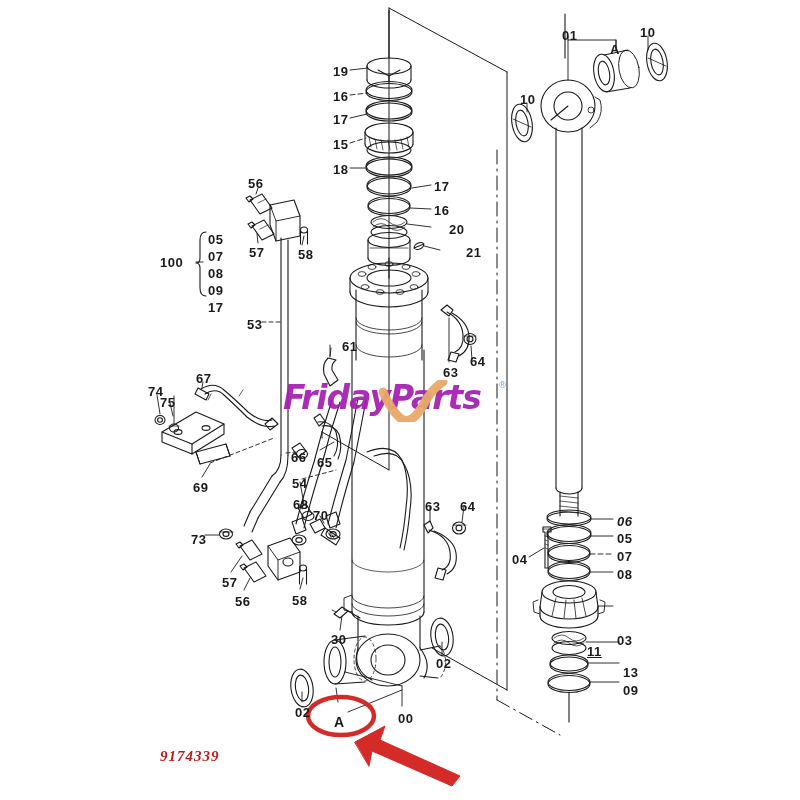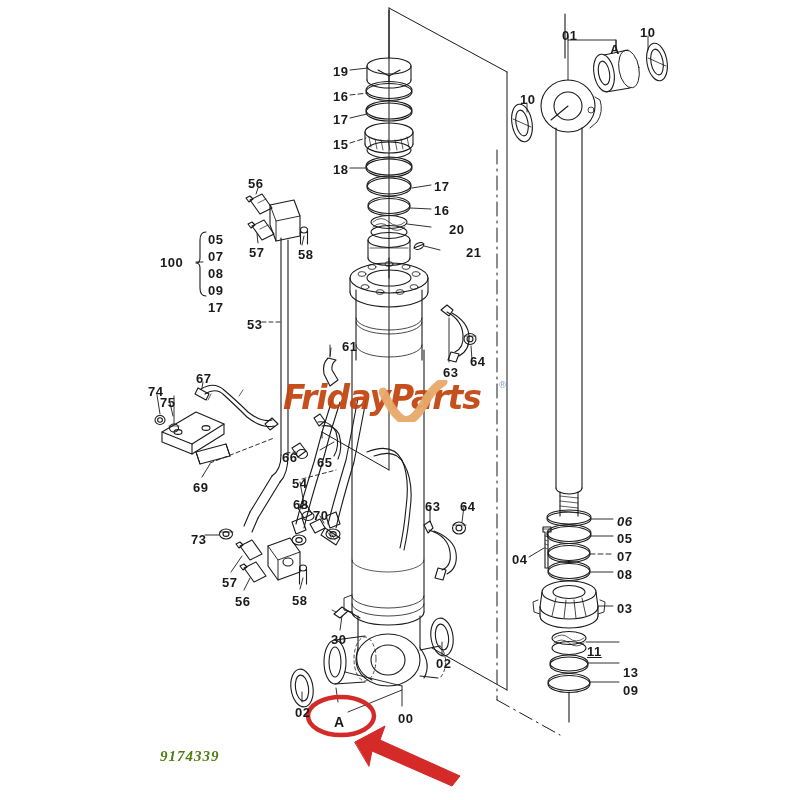--- a/index.html
+++ b/index.html
@@ -39,40 +39,40 @@
     font-size: 13px;
   }
   #partnum {
     position: absolute;
     left: 160px;
     top: 748px;
     font-family: "Liberation Serif", serif;
     font-style: italic;
     font-size: 15px;
     font-weight: 700;
-    color: #4d7c0f;
+    color: #b91c1c;
     letter-spacing: 1px;
   }
   #watermark {
     position: absolute;
     left: 283px;
     top: 378px;
     width: 240px;
     height: 44px;
     pointer-events: none;
   }
   #watermark .wm-text {
     position: absolute;
     left: 0;
     top: 0;
     font-family: "DejaVu Sans", sans-serif;
     font-size: 33px;
     font-weight: 700;
     font-style: italic;
-    color: #c2410c;
+    color: #a21caf;
     opacity: 0.92;
     letter-spacing: -1px;
     white-space: nowrap;
   }
   #watermark .wm-reg {
     position: absolute;
     left: 215px;
     top: 2px;
     font-family: "DejaVu Sans", sans-serif;
     font-size: 9px;
@@ -607,37 +607,37 @@
       <div class="lbl" style="left: 449px; top: 223px;">20</div>
       <div class="lbl" style="left: 443px; top: 246px; margin-left: 23px;">21</div>
       <div class="lbl" style="left: 562px; top: 29px;">01</div>
       <div class="lbl" style="left: 610px; top: 43px;">A</div>
       <div class="lbl" style="left: 640px; top: 26px;">10</div>
       <div class="lbl" style="left: 520px; top: 93px;">10</div>
       <div class="lbl" style="left: 617px; top: 515px; font-style: italic;">06</div>
       <div class="lbl" style="left: 617px; top: 532px;">05</div>
       <div class="lbl" style="left: 617px; top: 550px;">07</div>
       <div class="lbl" style="left: 617px; top: 568px;">08</div>
-      <div class="lbl" style="left: 617px; top: 602px;">03</div>
+      <div class="lbl" style="left: 617px; top: 634px;">03</div>
       <div class="lbl" style="left: 587px; top: 645px; text-decoration: underline;">11</div>
       <div class="lbl" style="left: 623px; top: 666px;">13</div>
       <div class="lbl" style="left: 623px; top: 684px;">09</div>
       <div class="lbl" style="left: 512px; top: 553px;">04</div>
       <div class="lbl" style="left: 248px; top: 177px;">56</div>
       <div class="lbl" style="left: 249px; top: 246px;">57</div>
       <div class="lbl" style="left: 298px; top: 248px;">58</div>
       <div class="lbl" style="left: 247px; top: 318px;">53</div>
       <div class="lbl" style="left: 342px; top: 340px;">61</div>
       <div class="lbl" style="left: 443px; top: 366px;">63</div>
       <div class="lbl" style="left: 470px; top: 355px;">64</div>
       <div class="lbl" style="left: 148px; top: 385px;">74</div>
       <div class="lbl" style="left: 160px; top: 396px;">75</div>
       <div class="lbl" style="left: 196px; top: 372px;">67</div>
       <div class="lbl" style="left: 193px; top: 481px;">69</div>
-      <div class="lbl" style="left: 282px; top: 451px;">66</div>
+      <div class="lbl" style="left: 291px; top: 451px;">66</div>
       <div class="lbl" style="left: 317px; top: 456px;">65</div>
       <div class="lbl" style="left: 292px; top: 477px;">54</div>
       <div class="lbl" style="left: 293px; top: 498px;">68</div>
       <div class="lbl" style="left: 313px; top: 509px;">70</div>
       <div class="lbl" style="left: 191px; top: 533px;">73</div>
       <div class="lbl" style="left: 222px; top: 576px;">57</div>
       <div class="lbl" style="left: 235px; top: 595px;">56</div>
       <div class="lbl" style="left: 292px; top: 594px;">58</div>
       <div class="lbl" style="left: 425px; top: 500px;">63</div>
       <div class="lbl" style="left: 460px; top: 500px;">64</div>

